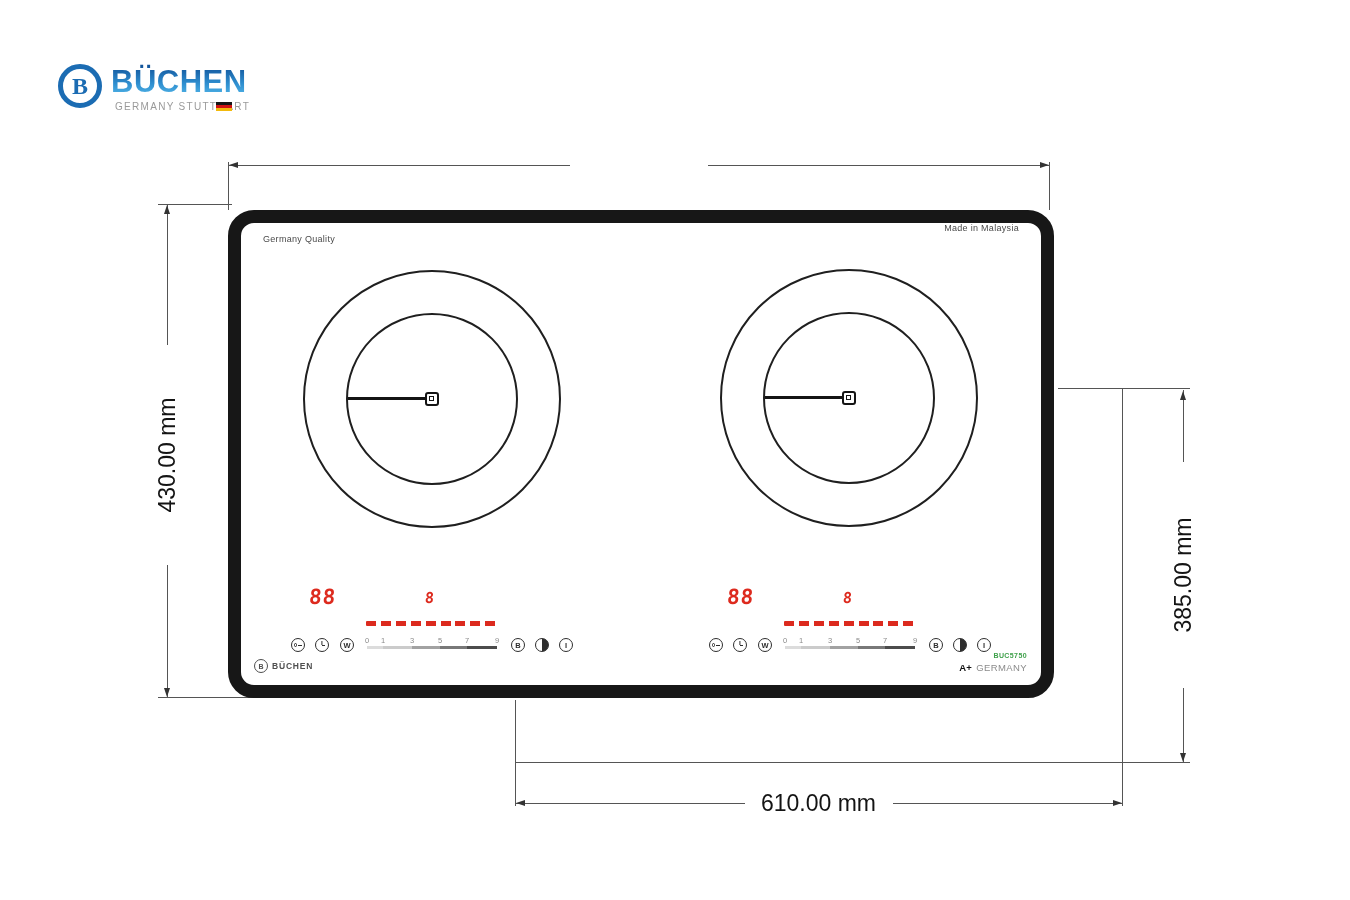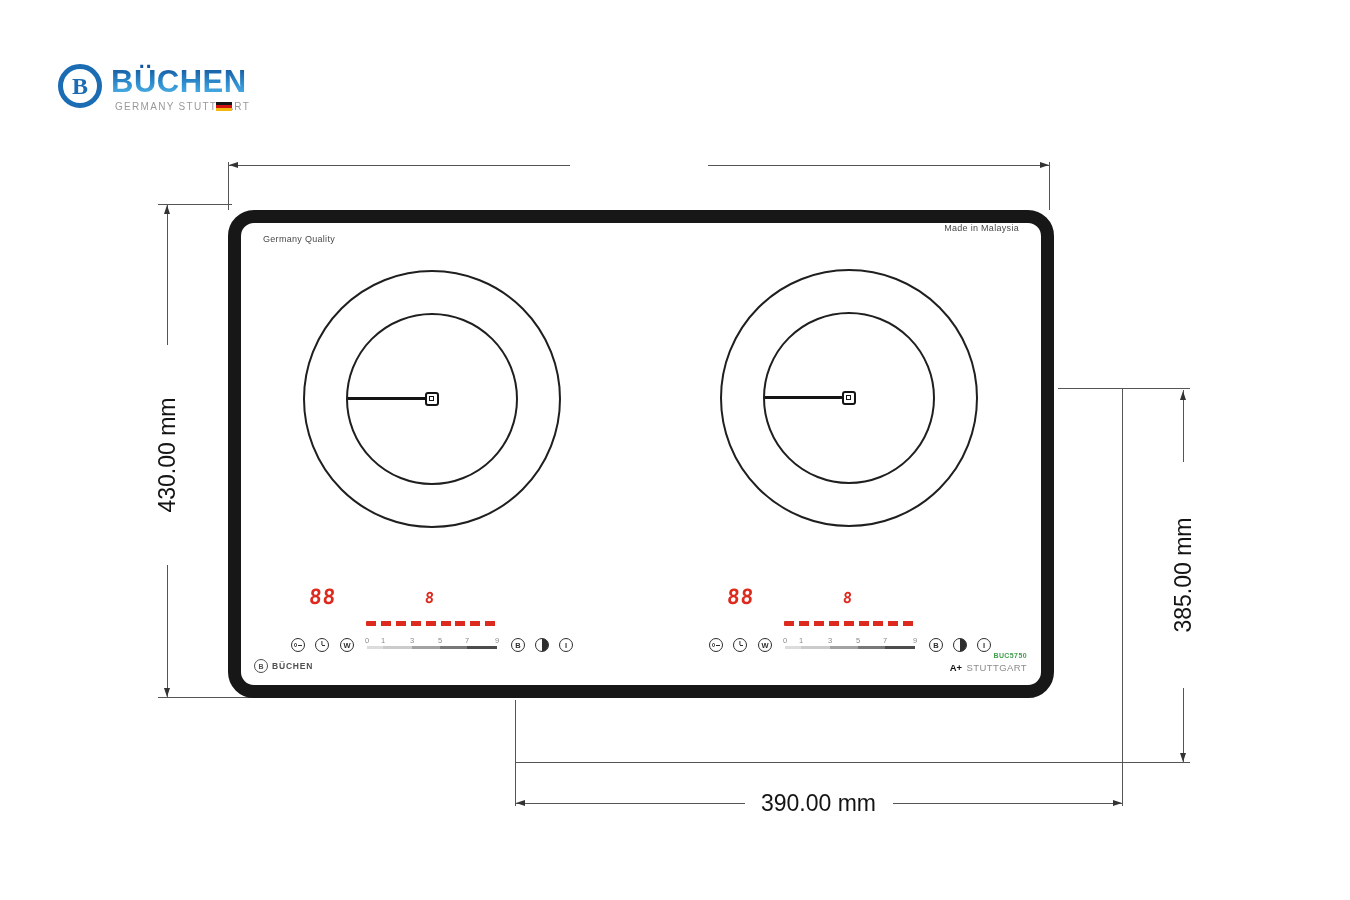--- a/index.html
+++ b/index.html
@@ -104,21 +104,21 @@
   <div class="arr arr-u" style="left:1180px;top:391px"></div>
   <div class="arr arr-d" style="left:1180px;top:753px"></div>
   <div class="dl" style="left:1058px;top:388px;width:132px;height:1px"></div>
 
   <div class="dl" style="left:515px;top:700px;width:1px;height:106px"></div>
   <div class="dl" style="left:1122px;top:388px;width:1px;height:418px"></div>
   <div class="dl" style="left:515px;top:762px;width:675px;height:1px"></div>
 
   <div class="dl" style="left:516px;top:803px;width:229px;height:1px"></div>
   <div class="dl" style="left:893px;top:803px;width:229px;height:1px"></div>
-  <div class="dim-text" style="left:515px;top:790px;width:607px">390.00 mm</div>
+  <div class="dim-text" style="left:515px;top:790px;width:607px">610.00 mm</div>
   <div class="arr arr-l" style="left:516px;top:800px"></div>
   <div class="arr arr-r" style="left:1113px;top:800px"></div>
 
   <div class="cooktop">
 
     <div class="ck-note" style="left:22px;top:11px">Germany Quality</div>
     <div class="ck-note" style="right:22px;top:0">Made in Malaysia</div>
 
     <div class="circle" style="left:62px;top:47px;width:258px;height:258px"></div>
     <div class="circle" style="left:105px;top:90px;width:172px;height:172px"></div>
@@ -181,17 +181,17 @@
     <div class="btn" style="left:688px;top:415px">B</div>
     <div class="btn btn-pause" style="left:712px;top:415px"></div>
     <div class="btn" style="left:736px;top:415px">I</div>
 
     <div class="brand-small">
       <span class="mini-b">B</span>
       <span class="txt">BÜCHEN</span>
     </div>
     <div class="model-block">
       <div class="model">BUC5750</div>
-      <div class="energy"><b>A+</b> <i>STUTTGART</i></div>
+      <div class="energy"><b>A+</b> <i>GERMANY</i></div>
     </div>
   </div>
 
 </div>
 
 </body></html>

